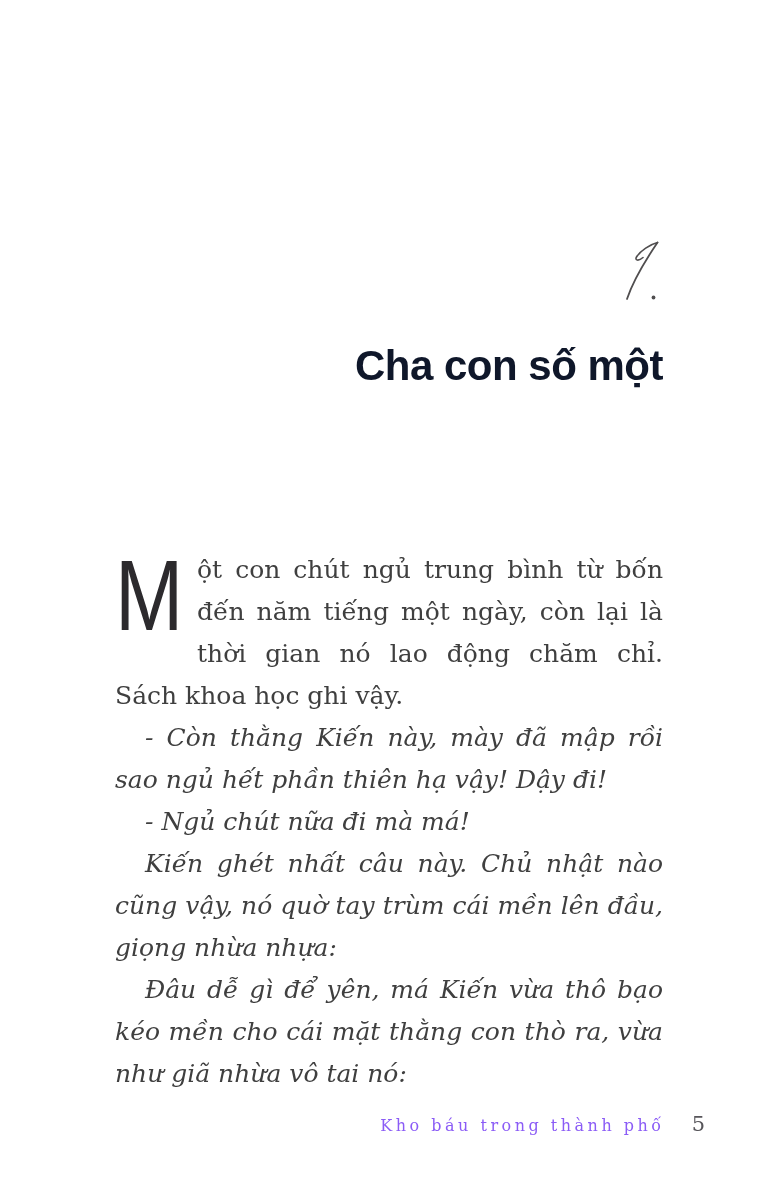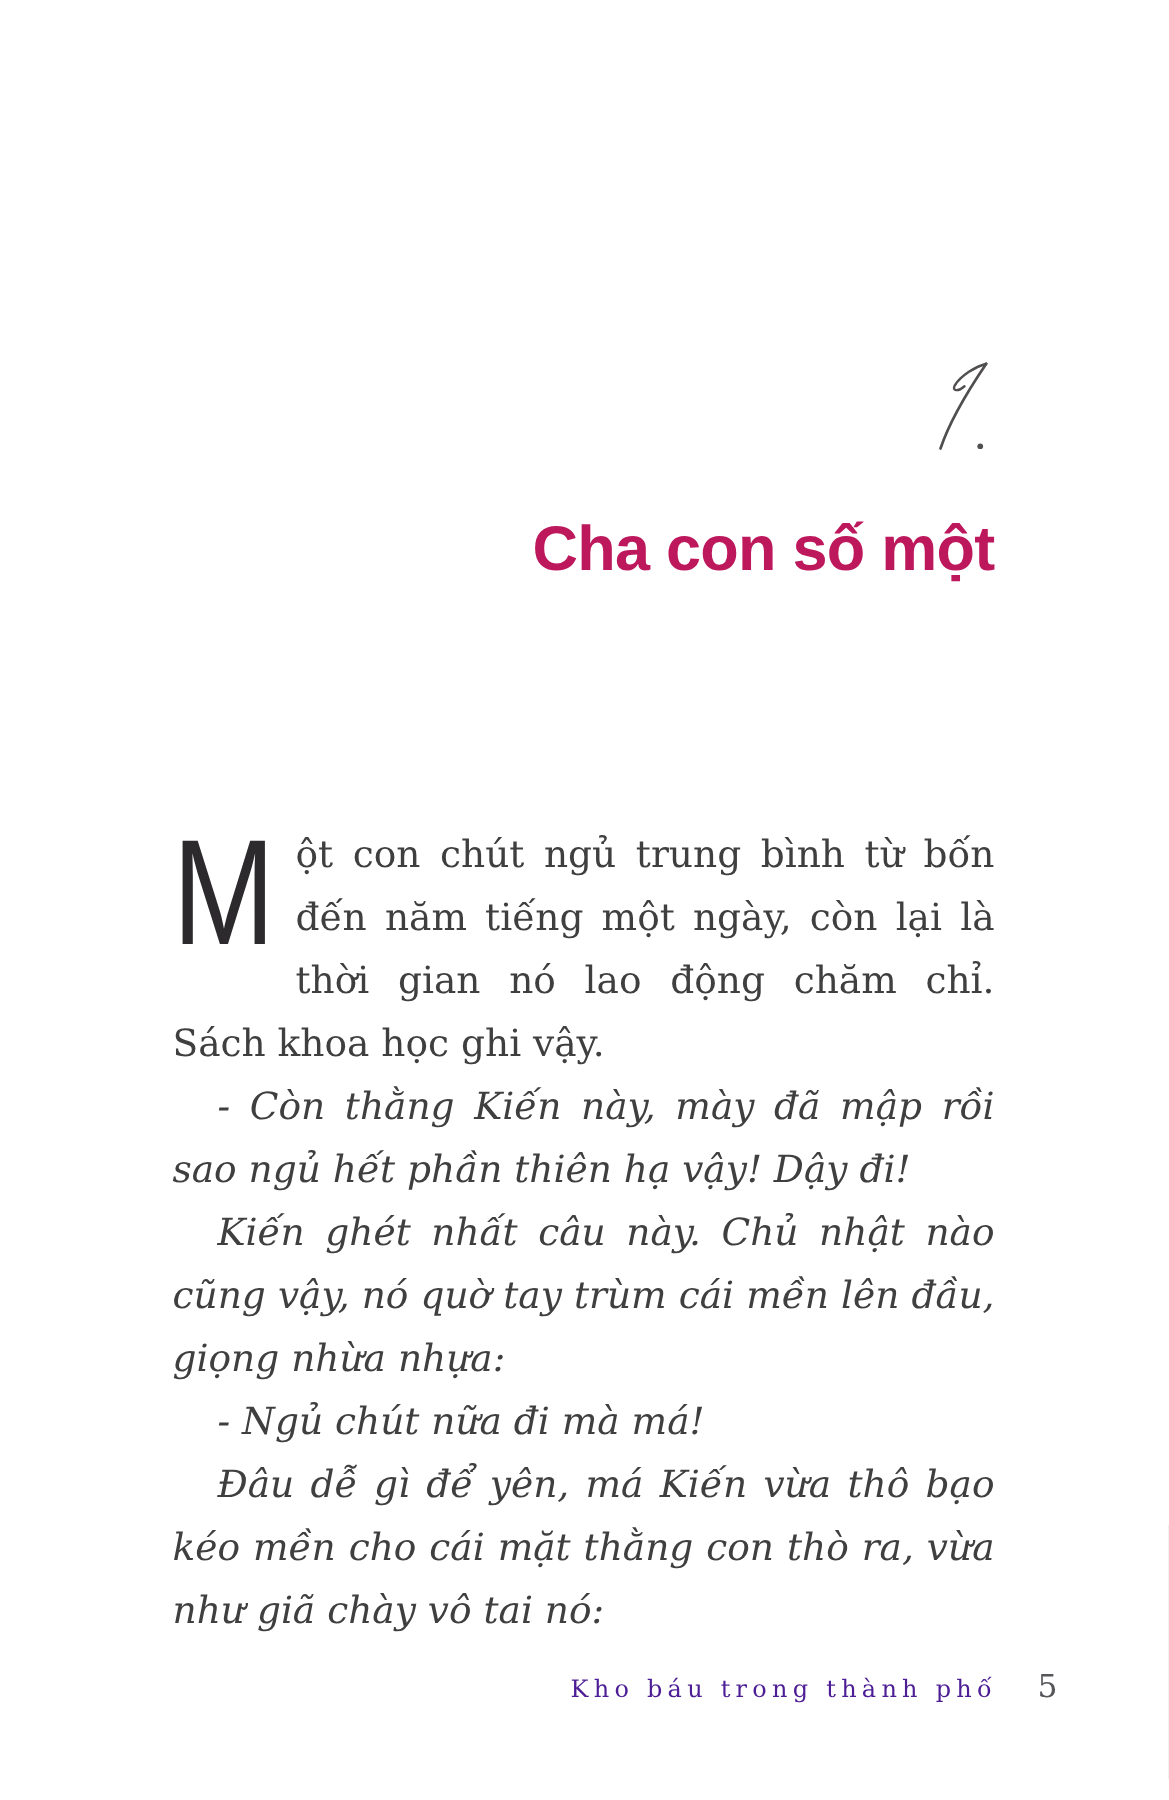--- a/index.html
+++ b/index.html
@@ -30,21 +30,21 @@
   
   .chapter-title {
     position: absolute;
     top: 314px;
     right: 116px;
     font-family: "Liberation Sans", sans-serif;
     font-weight: 700;
     font-size: 42px;
     line-height: 48px;
     letter-spacing: -0.5px;
-    color: #be185d;
+    color: #0f172a;
     white-space: nowrap;
   }
 
   
   .body-text {
     position: absolute;
     left: 115px;
     top: 549px;
     width: 548px;
     font-size: 25px;
@@ -73,21 +73,21 @@
   .footer {
     position: absolute;
     top: 1112px;
     right: 74px;
     display: flex;
     align-items: baseline;
   }
   .footer .book-title {
     font-size: 16px;
     letter-spacing: 3.5px;
-    color: #4c1d95;
+    color: #8b5cf6;
   }
   .footer .page-number {
     margin-left: 27px;
     font-size: 21px;
     color: #57555a;
   }
 </style>
 </head>
 <body>
 
@@ -101,23 +101,23 @@
     </svg>
   </div>
 
   <h1 class="chapter-title">Cha con số một</h1>
 
   <div class="body-text">
     <p>
       <span class="drop-cap">M</span><span>ột con chút ngủ trung bình từ bốn đến năm tiếng một ngày, còn lại là thời gian nó lao động chăm chỉ. Sách khoa học ghi vậy.</span>
     </p>
     <p class="indent">- Còn thằng Kiến này, mày đã mập rồi sao ngủ hết phần thiên hạ vậy! Dậy đi!</p>
+    <p class="indent">- Ngủ chút nữa đi mà má!</p>
     <p class="indent">Kiến ghét nhất câu này. Chủ nhật nào cũng vậy, nó quờ tay trùm cái mền lên đầu, giọng nhừa nhựa:</p>
-    <p class="indent">- Ngủ chút nữa đi mà má!</p>
-    <p class="indent">Đâu dễ gì để yên, má Kiến vừa thô bạo kéo mền cho cái mặt thằng con thò ra, vừa như giã chày vô tai nó:</p>
+    <p class="indent">Đâu dễ gì để yên, má Kiến vừa thô bạo kéo mền cho cái mặt thằng con thò ra, vừa như giã nhừa vô tai nó:</p>
   </div>
 
   <div class="footer">
     <span class="book-title">Kho báu trong thành phố</span>
     <span class="page-number">5</span>
   </div>
 
 </div>
 
 </body></html>

